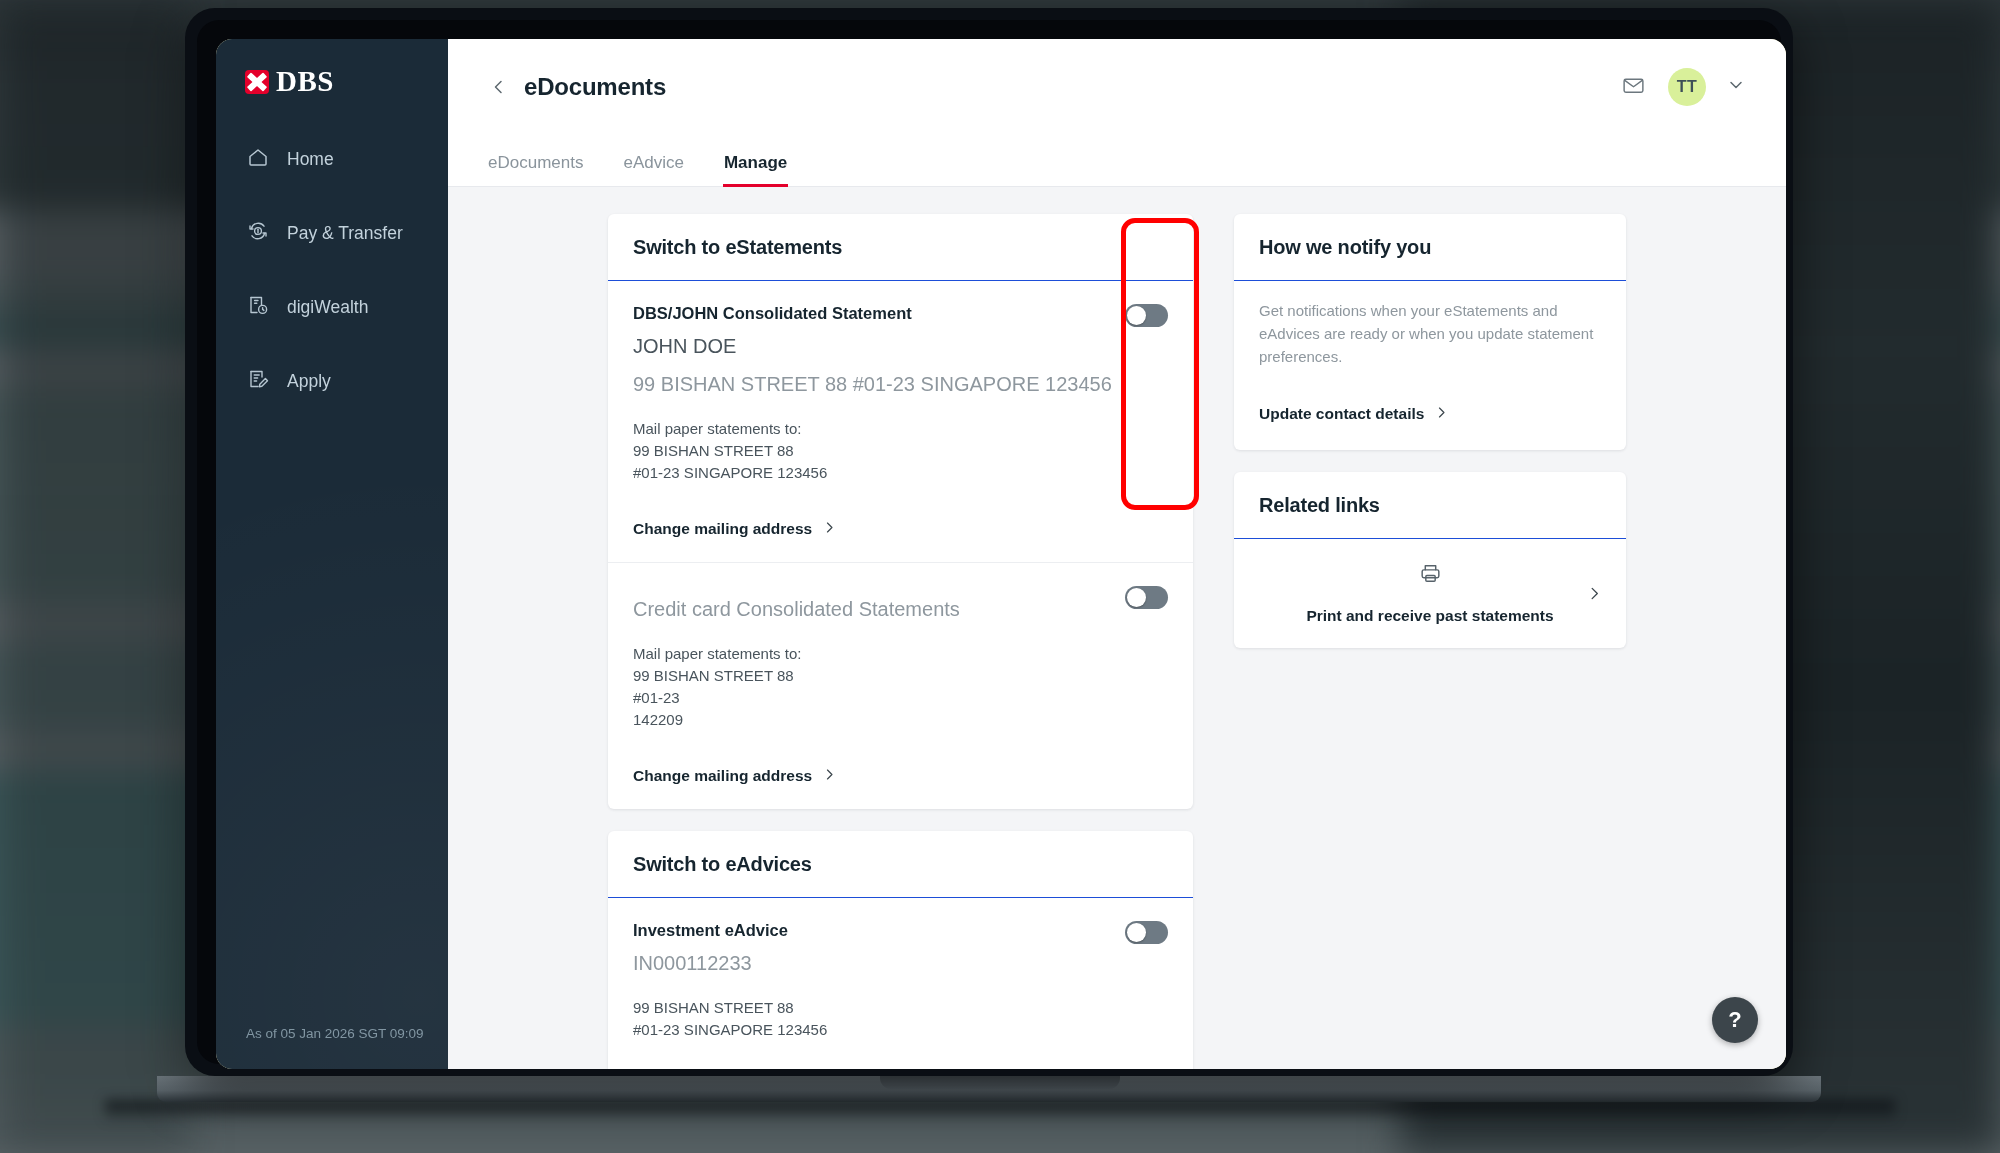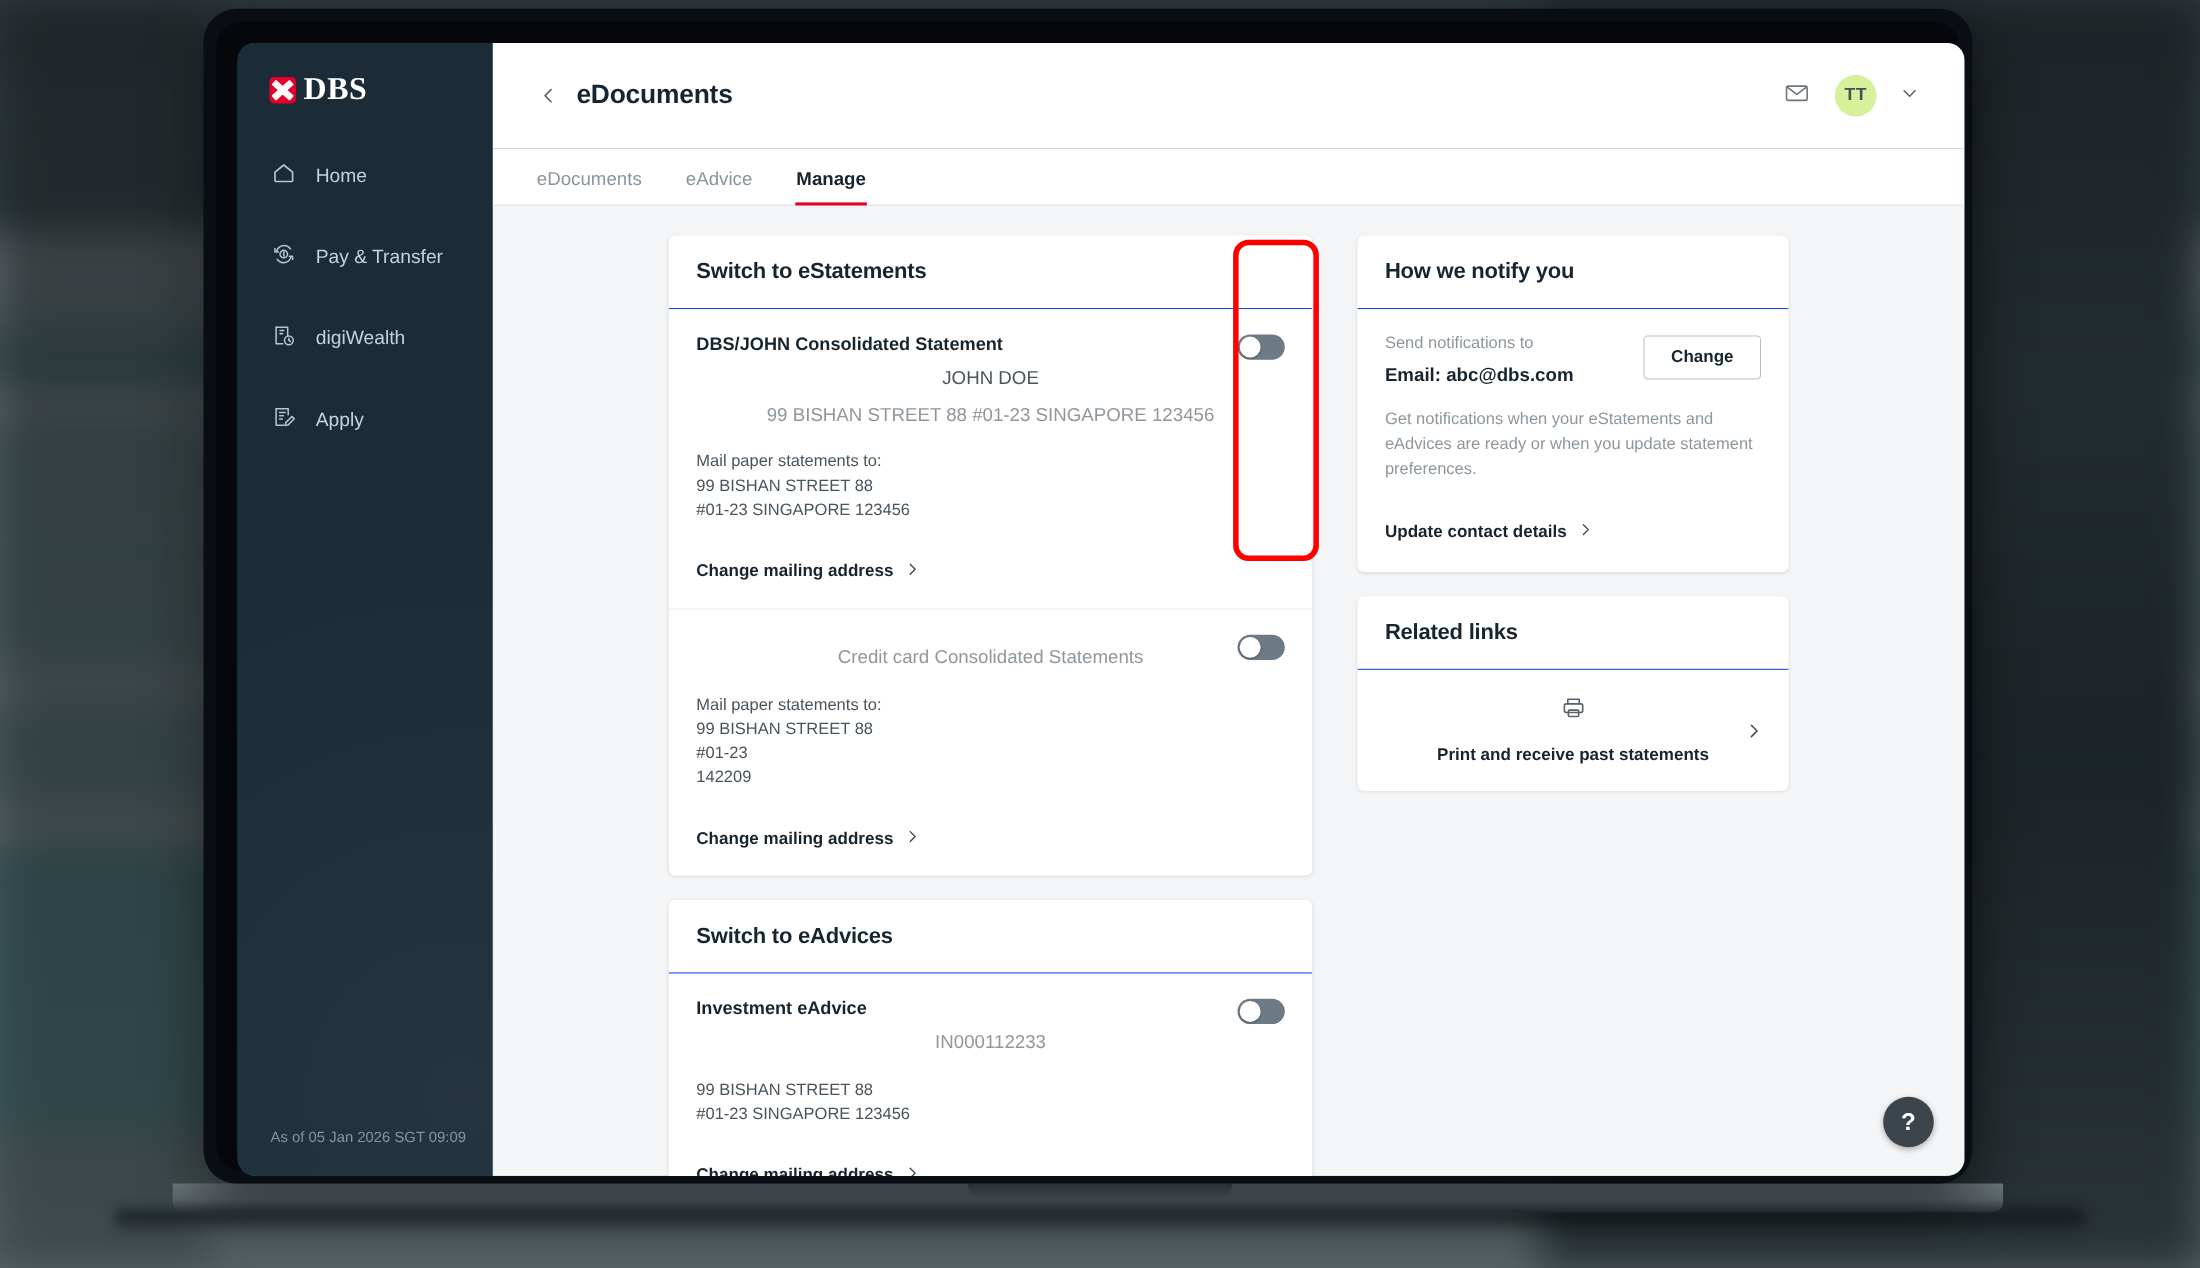--- a/index.html
+++ b/index.html
@@ -56,21 +56,21 @@
     border-radius:30px;
     box-shadow:0 18px 50px rgba(0,0,0,.55);
   }
   #lid-inner{
     position:absolute; left:12px; top:12px; width:1584px; height:1044px;
     background:#05070b;
     border-radius:22px;
   }
   #screen{
     position:absolute; left:19px; top:19px; width:1570px; height:1030px;
-    background:#0f766e;
+    background:#fef9c3;
     border-radius:16px;
     overflow:hidden;
     display:flex;
   }
   #base{
     position:absolute; left:-28px; top:1068px; width:1664px; height:26px;
     background:linear-gradient(180deg,#6c767c 0%,#5a646a 55%,#2b3338 100%);
     border-radius:0 0 9px 9px;
   }
   #notch{
@@ -177,21 +177,21 @@
   }
   .card-head{
     padding:22px 25px 21px 25px;
     font-size:20px; font-weight:bold; color:#16252f;
     border-bottom:1px solid #1d4ed8;
     letter-spacing:-.2px;
   }
   .row{ padding:23px 25px 24px 25px; position:relative; }
   .row + .row{ border-top:1px solid #eceef1; }
   .row-title{ font-size:16.5px; font-weight:bold; color:#16252f; }
-  .row-sub{ font-size:17px; color:#8e979e; margin-top:9px; line-height:1.45;text-align:center; }
+  .row-sub{ font-size:20px; color:#8e979e; margin-top:9px; line-height:1.45; }
   .row-sub.dark{ color:#49545c; }
   .blk{ font-size:15px; color:#49545c; margin-top:19px; line-height:1.47; }
   .link{
     display:inline-flex; align-items:center; gap:11px;
     margin-top:36px; font-size:15.5px; font-weight:bold; color:#16252f;
     cursor:pointer;
   }
   .toggle{
     position:absolute; right:25px; top:23px;
     width:43px; height:23px; border-radius:12px;
@@ -434,27 +434,20 @@
                 </div>
 
               </div>
 
             </div>
 
             <div id="col-right">
 
               <div class="card">
                 <div class="card-head">How we notify you</div>
-                <div class="notify-top">
-                  <div>
-                    <div class="notify-label">Send notifications to</div>
-                    <div class="notify-email">Email: abc@dbs.com</div>
-                  </div>
-                  <button id="change-btn">Change</button>
-                </div>
                 <div class="notify-desc">Get notifications when your eStatements and eAdvices are ready or when you update statement preferences.</div>
                 <div class="notify-link">
                   <div class="link">
                     <span>Update contact details</span>
                     <span>
                       <svg width="13" height="13" viewBox="0 0 16 16" fill="none" stroke="#3c464d" stroke-width="1.5" stroke-linecap="round" stroke-linejoin="round">
                           <path d="M5.5 2.5 11 8l-5.5 5.5"></path>
                         </svg>
                     </span>
                   </div>

